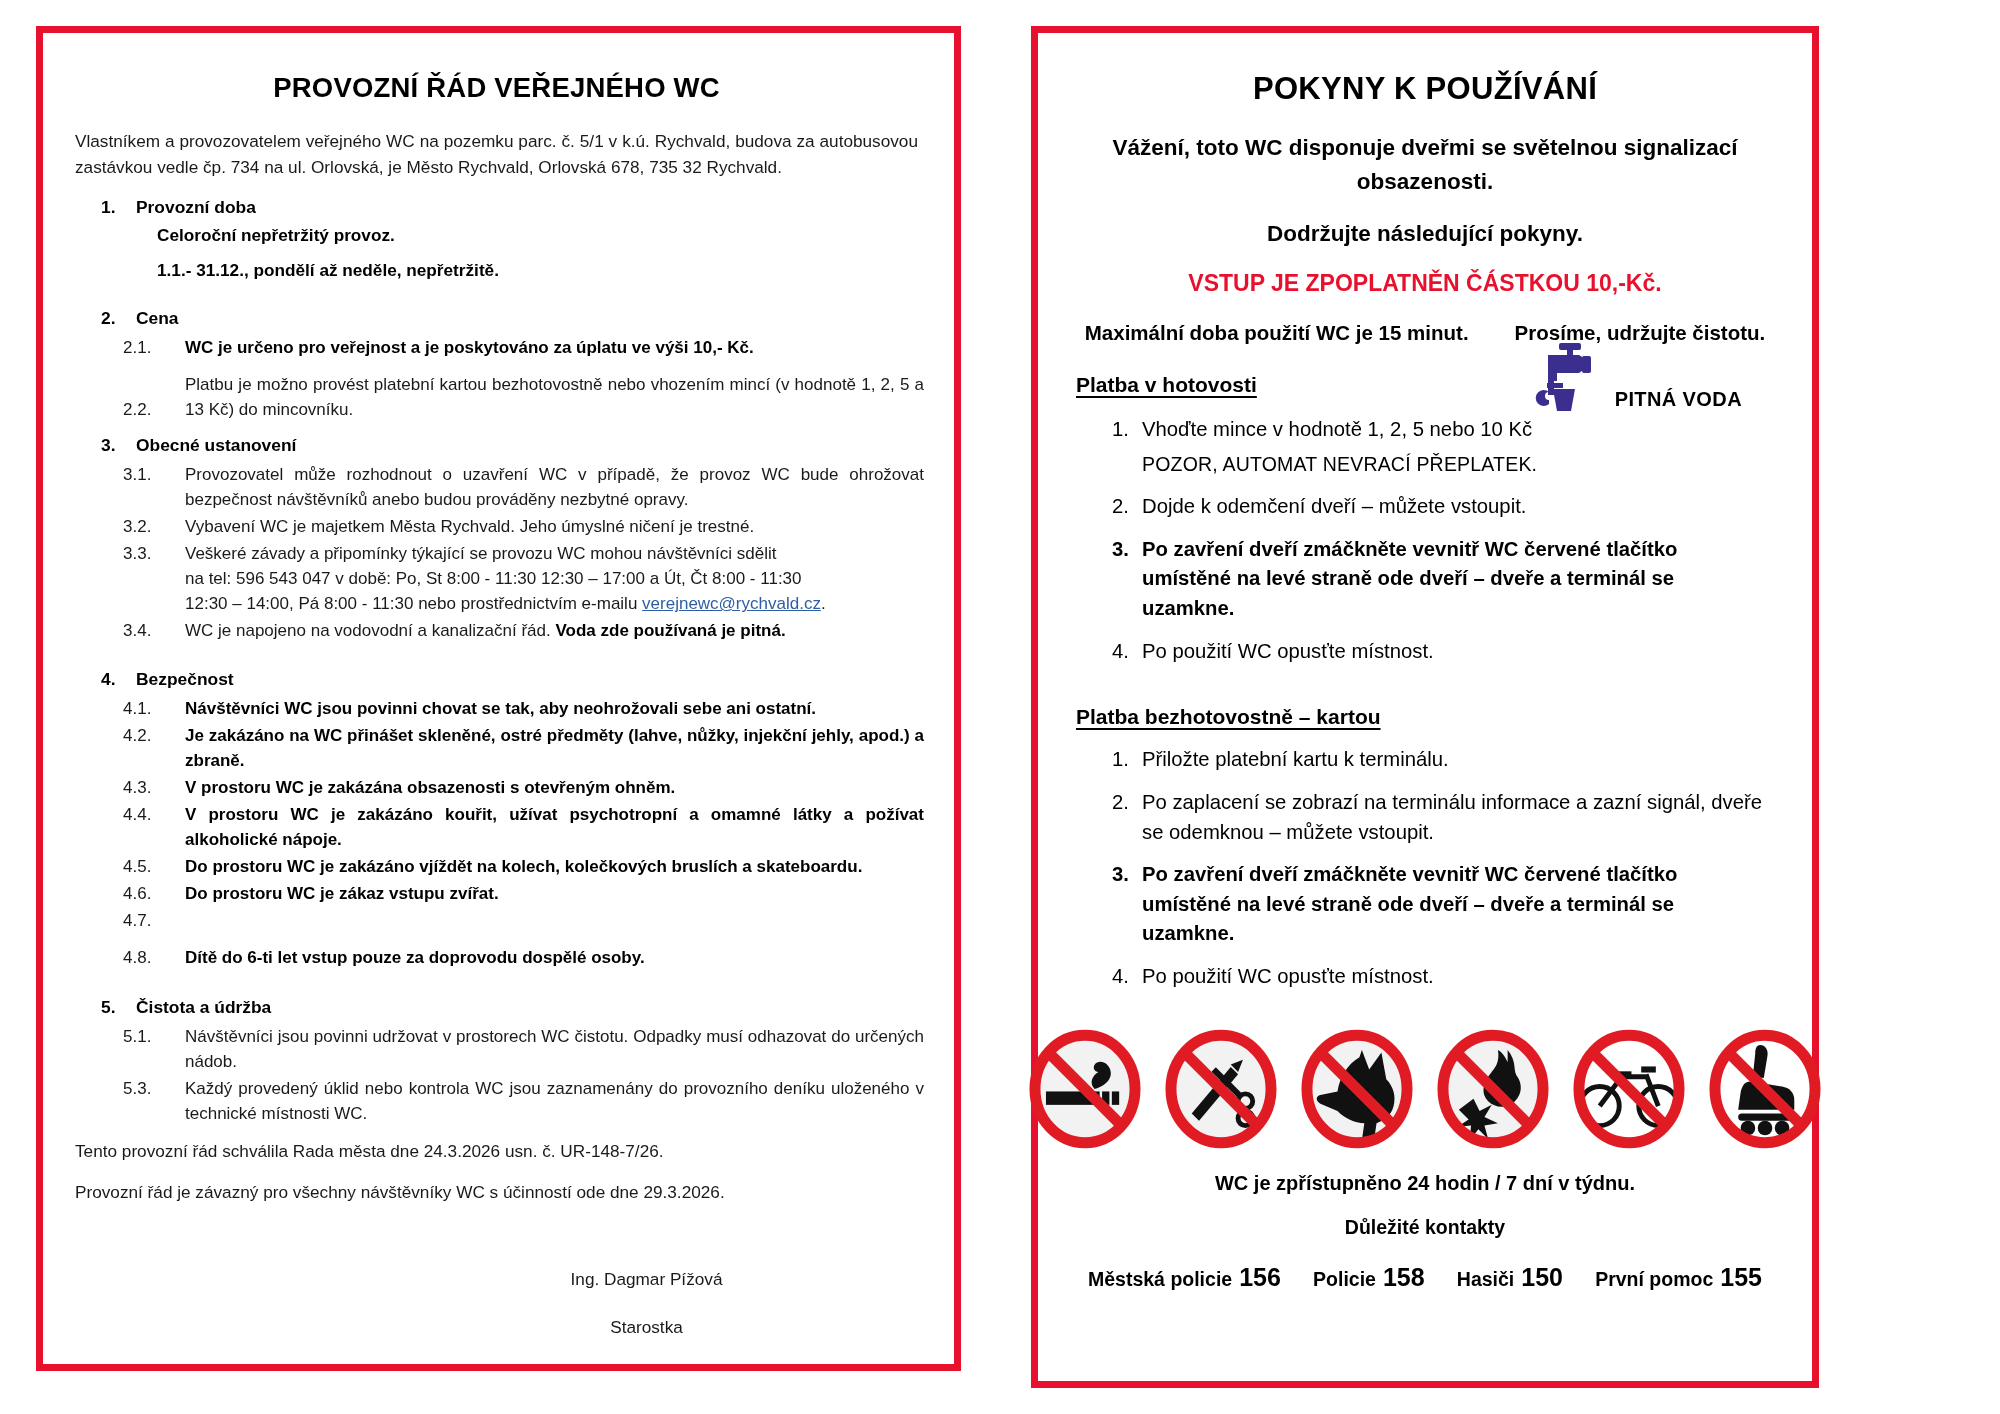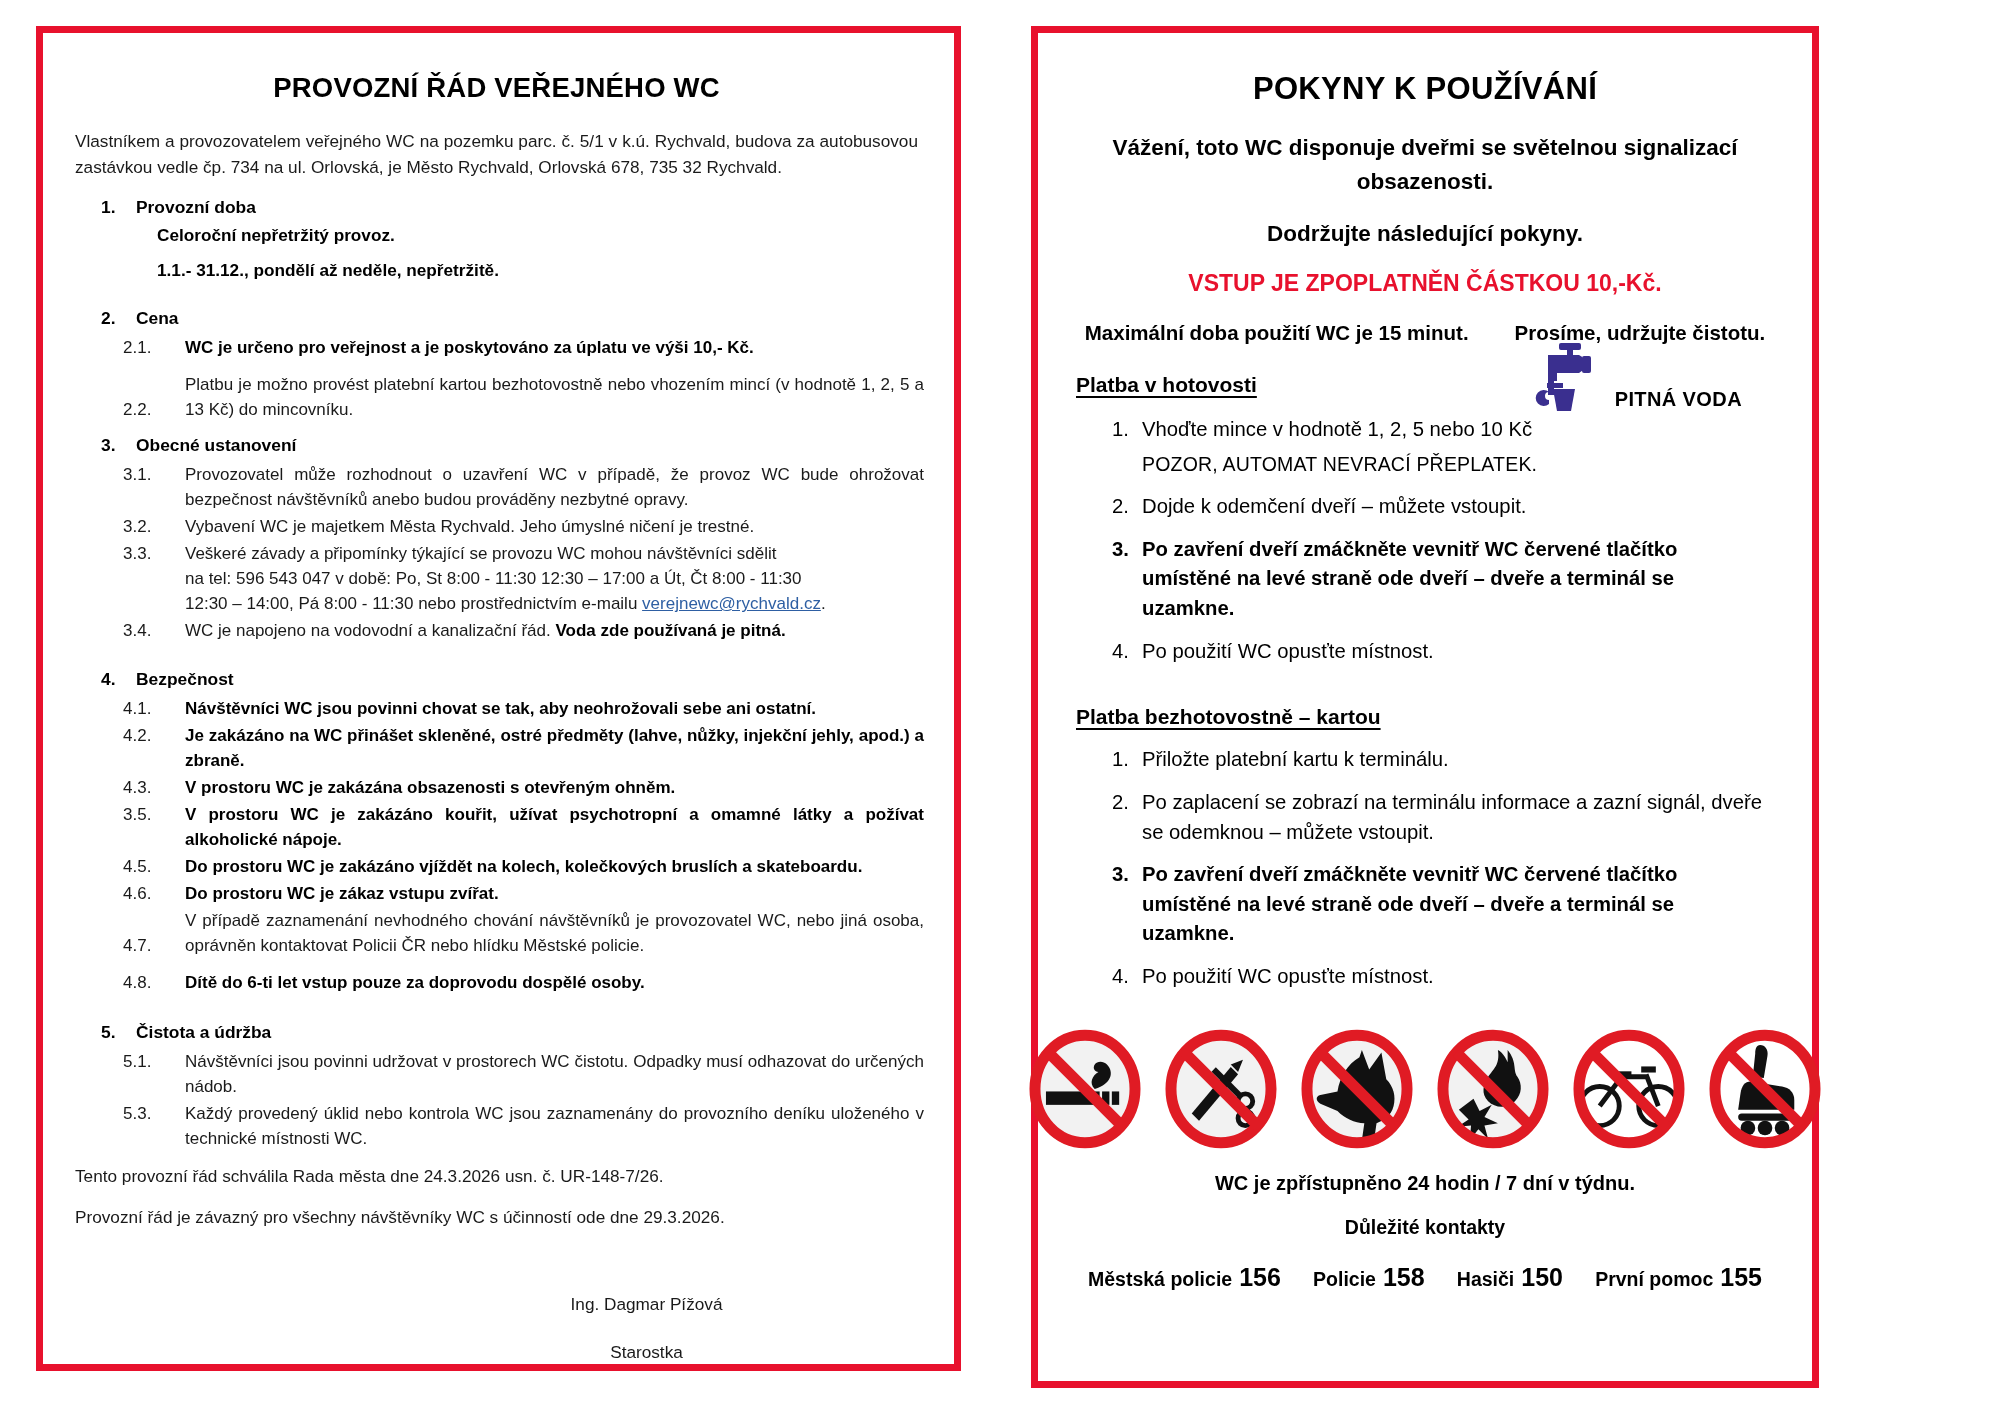--- a/index.html
+++ b/index.html
@@ -298,34 +298,33 @@
       </div>
       <div class="sub b">
         <span class="idx">4.2.</span>
         <span class="txt">Je zakázáno na WC přinášet skleněné, ostré předměty (lahve, nůžky, injekční jehly, apod.) a zbraně.</span>
       </div>
       <div class="sub b">
         <span class="idx">4.3.</span>
         <span class="txt">V prostoru WC je zakázána obsazenosti s otevřeným ohněm.</span>
       </div>
       <div class="sub b">
-        <span class="idx">3.5.</span>
+        <span class="idx">4.4.</span>
         <span class="txt">V prostoru WC je zakázáno kouřit, užívat psychotropní a omamné látky a požívat alkoholické nápoje.</span>
       </div>
       <div class="sub b">
         <span class="idx">4.5.</span>
         <span class="txt">Do prostoru WC je zakázáno vjíždět na kolech, kolečkových bruslích a skateboardu.</span>
       </div>
       <div class="sub b">
         <span class="idx">4.6.</span>
         <span class="txt">Do prostoru WC je zákaz vstupu zvířat.</span>
       </div>
       <div class="sub gap">
         <span class="idx">4.7.</span>
-        <span class="txt">V případě zaznamenání nevhodného chování návštěvníků je provozovatel WC, nebo jiná osoba, oprávněn kontaktovat Policii ČR nebo hlídku Městské policie.</span>
       </div>
       <div class="sub b">
         <span class="idx">4.8.</span>
         <span class="txt">Dítě do 6-ti let vstup pouze za doprovodu dospělé osoby.</span>
       </div>
     </div>
 
     <div class="sec-space-lg"></div>
 
     <div class="sec">

